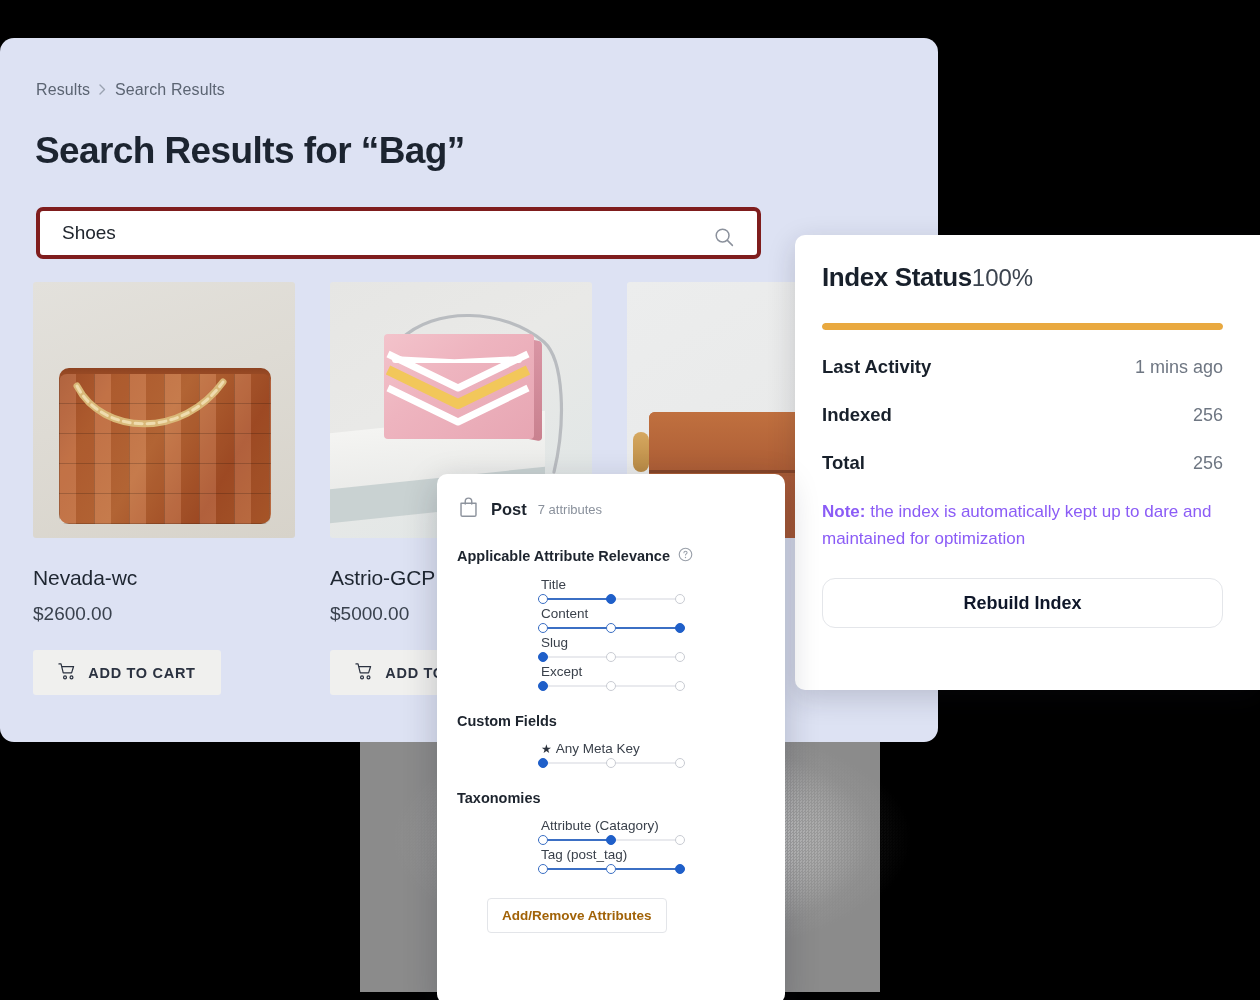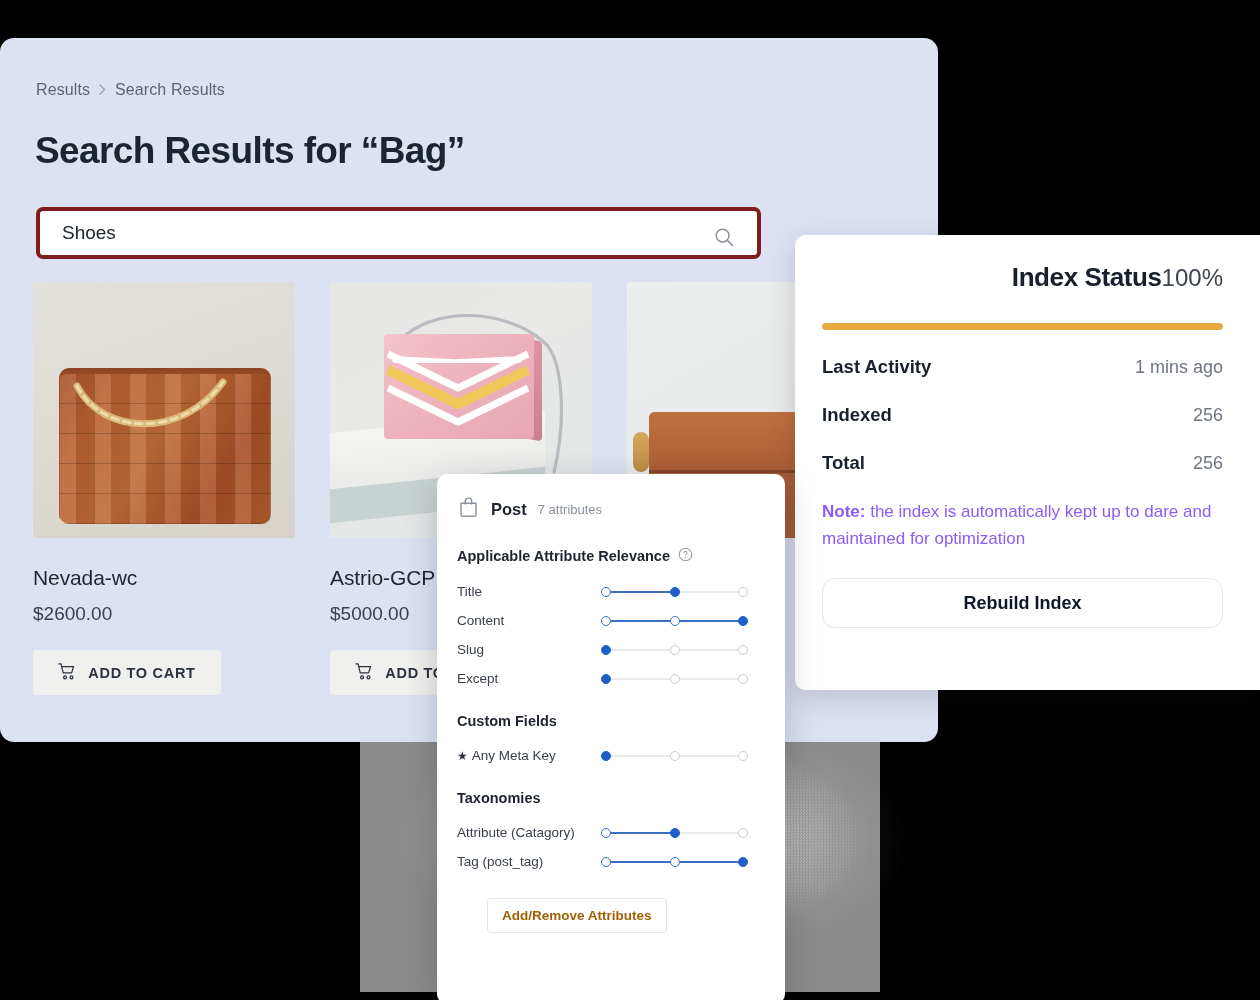--- a/index.html
+++ b/index.html
@@ -125,21 +125,21 @@
   .bag3-clasp { position:absolute; left:6px; top:150px; width:16px; height:40px;
     background: linear-gradient(180deg,#d6a860,#b98a45); border-radius: 8px; }
 
   
   .index-panel {
     position: absolute; left: 795px; top: 235px; width: 465px; height: 455px;
     background: #ffffff; border-radius: 10px 0 0 10px;
     box-shadow: 0 8px 28px rgba(25,30,45,0.18);
     padding: 27px 37px 0 27px;
   }
-  .idx-head { display: flex; align-items: baseline; justify-content: flex-end; }
+  .idx-head { display: flex; align-items: baseline; justify-content: flex-start; }
   .idx-title { font-size: 26px; font-weight: bold; color: #18202b; letter-spacing: -0.4px; }
   .idx-pct { font-size: 24px; color: #3c444f; }
   .idx-bar-track {
     margin-top: 30px; height: 7px; border-radius: 4px; background: #eceef2; overflow:hidden;
   }
   .idx-bar-fill { height: 7px; border-radius: 4px; background: #e9a93f; }
   .idx-row { display: flex; justify-content: space-between; align-items: baseline; margin-top: 26px; }
   .idx-row-label { font-size: 18.5px; font-weight: bold; color: #18202b; }
   .idx-row-value { font-size: 18px; color: #6e7682; }
   .idx-note { margin-top: 24px; font-size: 17px; line-height: 1.6; color: #8b5cf6; max-width: 400px;}
@@ -158,21 +158,21 @@
     box-shadow: 0 10px 34px rgba(20,25,40,0.22);
     padding: 22px 20px 0 20px;
   }
   .attr-head { display: flex; align-items: center; gap: 11px; }
   .attr-head-title { font-size: 16.5px; font-weight: bold; color: #1d242e; }
   .attr-head-sub { font-size: 13px; color: #8a919c; }
   .attr-section-title {
     font-size: 14.5px; font-weight: bold; color: #1d242e; display:flex; align-items:center; gap:8px;
   }
   .sec1 { margin-top: 24px; }
-  .attr-row { display: flex; align-items: center; height: 29px; }
+  .attr-row { display: flex; align-items: center; height: 29px; flex-direction: column; }
   .attr-label { width: 140px; font-size: 13.5px; color: #3a414b; white-space: nowrap;}
   .attr-label .star { font-size: 12px; color:#2b323c; margin-right:4px; }
   .slider { position: relative; width: 155px; height: 14px; }
   .slider .rail {
     position:absolute; left:4px; right:4px; top: 6px; height: 2px; background: #e9eaee;
   }
   .slider .fill { position:absolute; left:4px; top:6px; height:2px; background:#3b6fc4; }
   .slider .dot {
     position: absolute; top: 2px; width: 10px; height: 10px; border-radius: 50%;
     background: #fff; border: 1.6px solid #c9ccd3;

